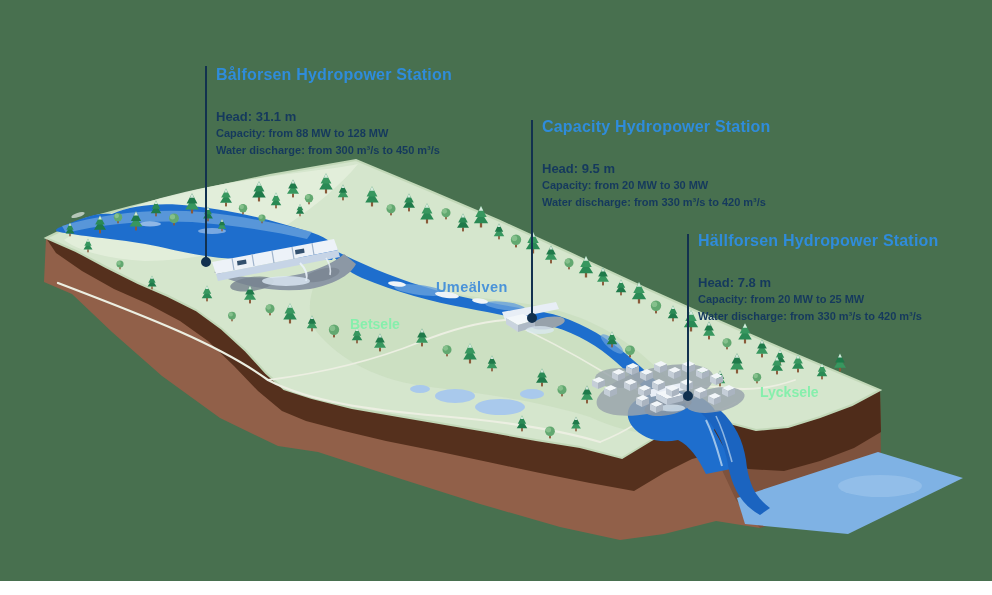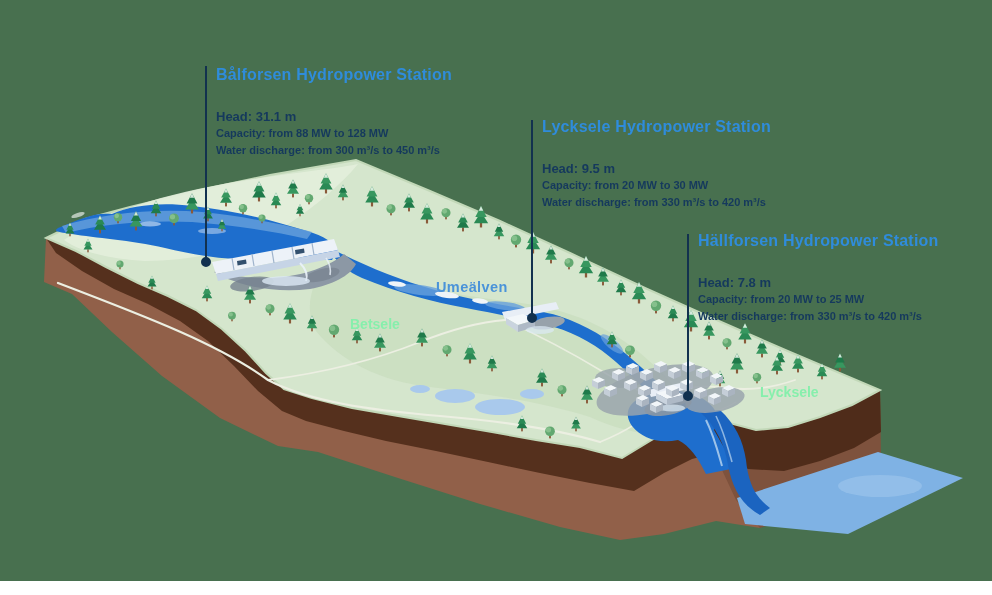--- a/index.html
+++ b/index.html
@@ -731,21 +731,21 @@
   </svg>
 
   <div class="station-label" id="label-balforsen">
     <div class="lbl-title">Bålforsen Hydropower Station</div>
     <div class="lbl-head">Head: 31.1 m</div>
     <div class="lbl-small">Capacity: from 88 MW to 128 MW</div>
     <div class="lbl-small">Water discharge: from 300 m³/s to 450 m³/s</div>
   </div>
 
   <div class="station-label" id="label-betsele">
-    <div class="lbl-title">Lycksele Hydropower Station</div>
+    <div class="lbl-title">Capacity Hydropower Station</div>
     <div class="lbl-head">Head: 9.5 m</div>
     <div class="lbl-small">Capacity: from 20 MW to 30 MW</div>
     <div class="lbl-small">Water discharge: from 330 m³/s to 420 m³/s</div>
   </div>
 
   <div class="station-label" id="label-hallforsen">
     <div class="lbl-title">Hällforsen Hydropower Station</div>
     <div class="lbl-head">Head: 7.8 m</div>
     <div class="lbl-small">Capacity: from 20 MW to 25 MW</div>
     <div class="lbl-small">Water discharge: from 330 m³/s to 420 m³/s</div>

